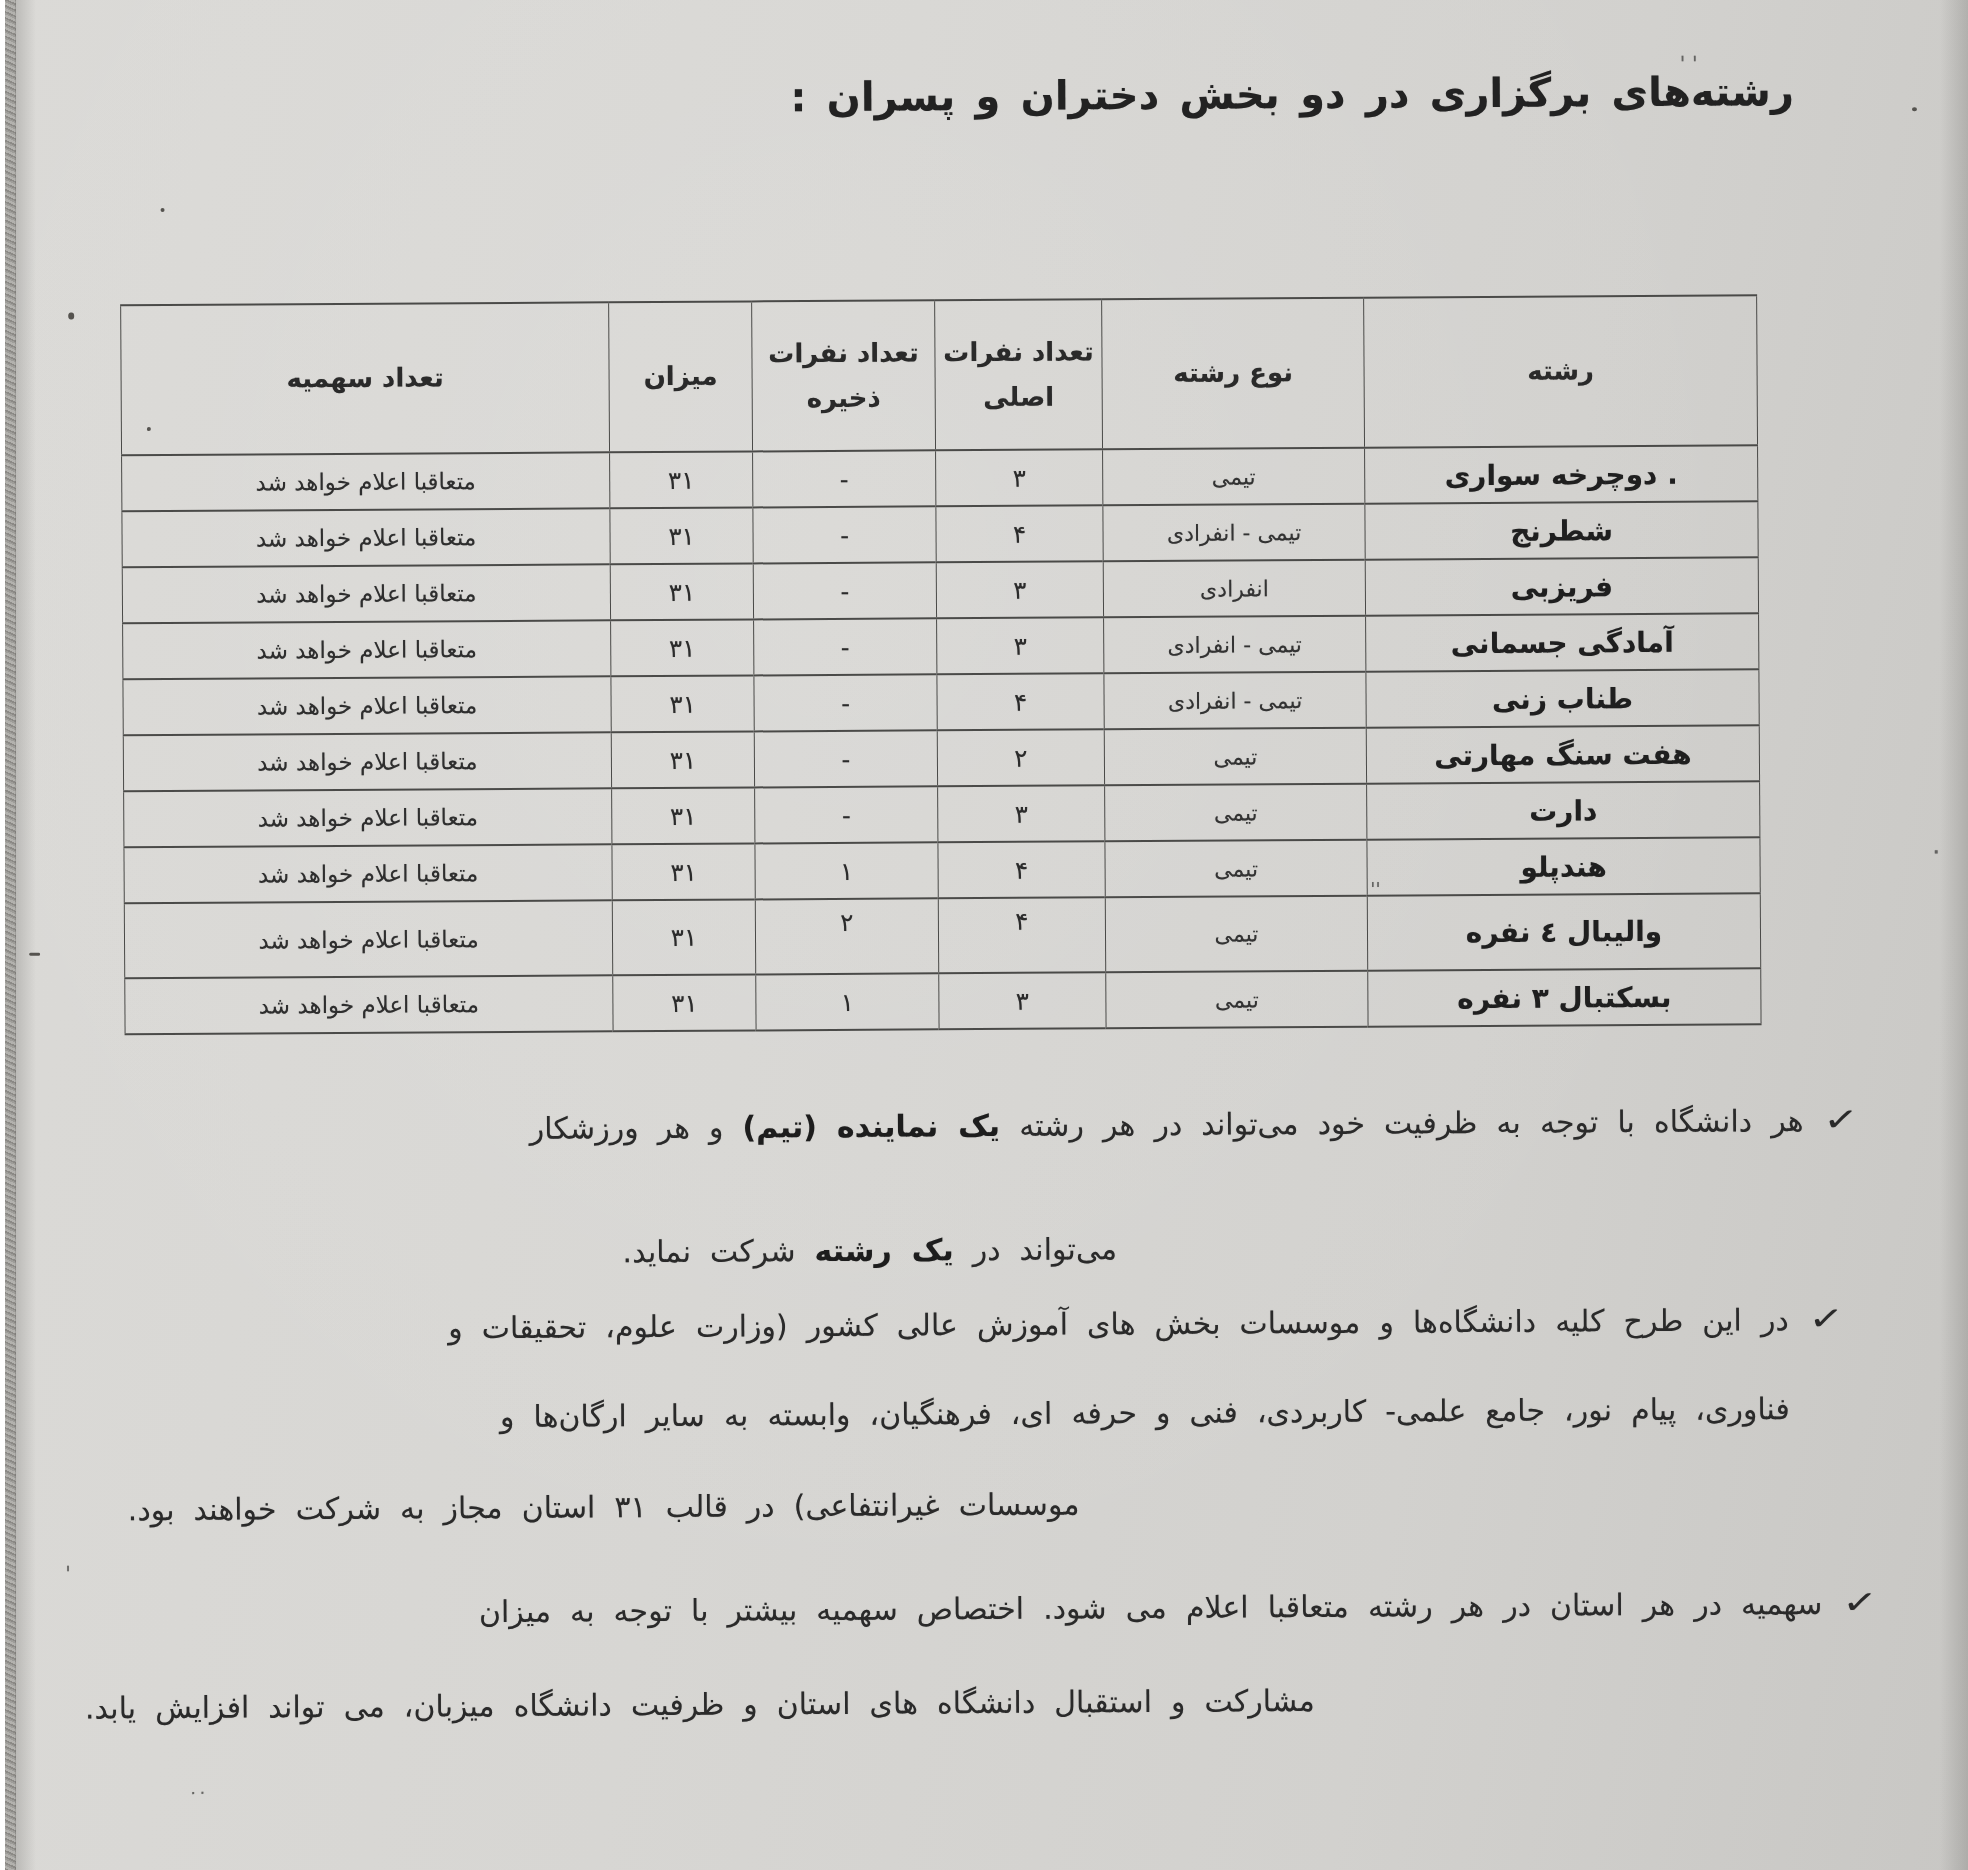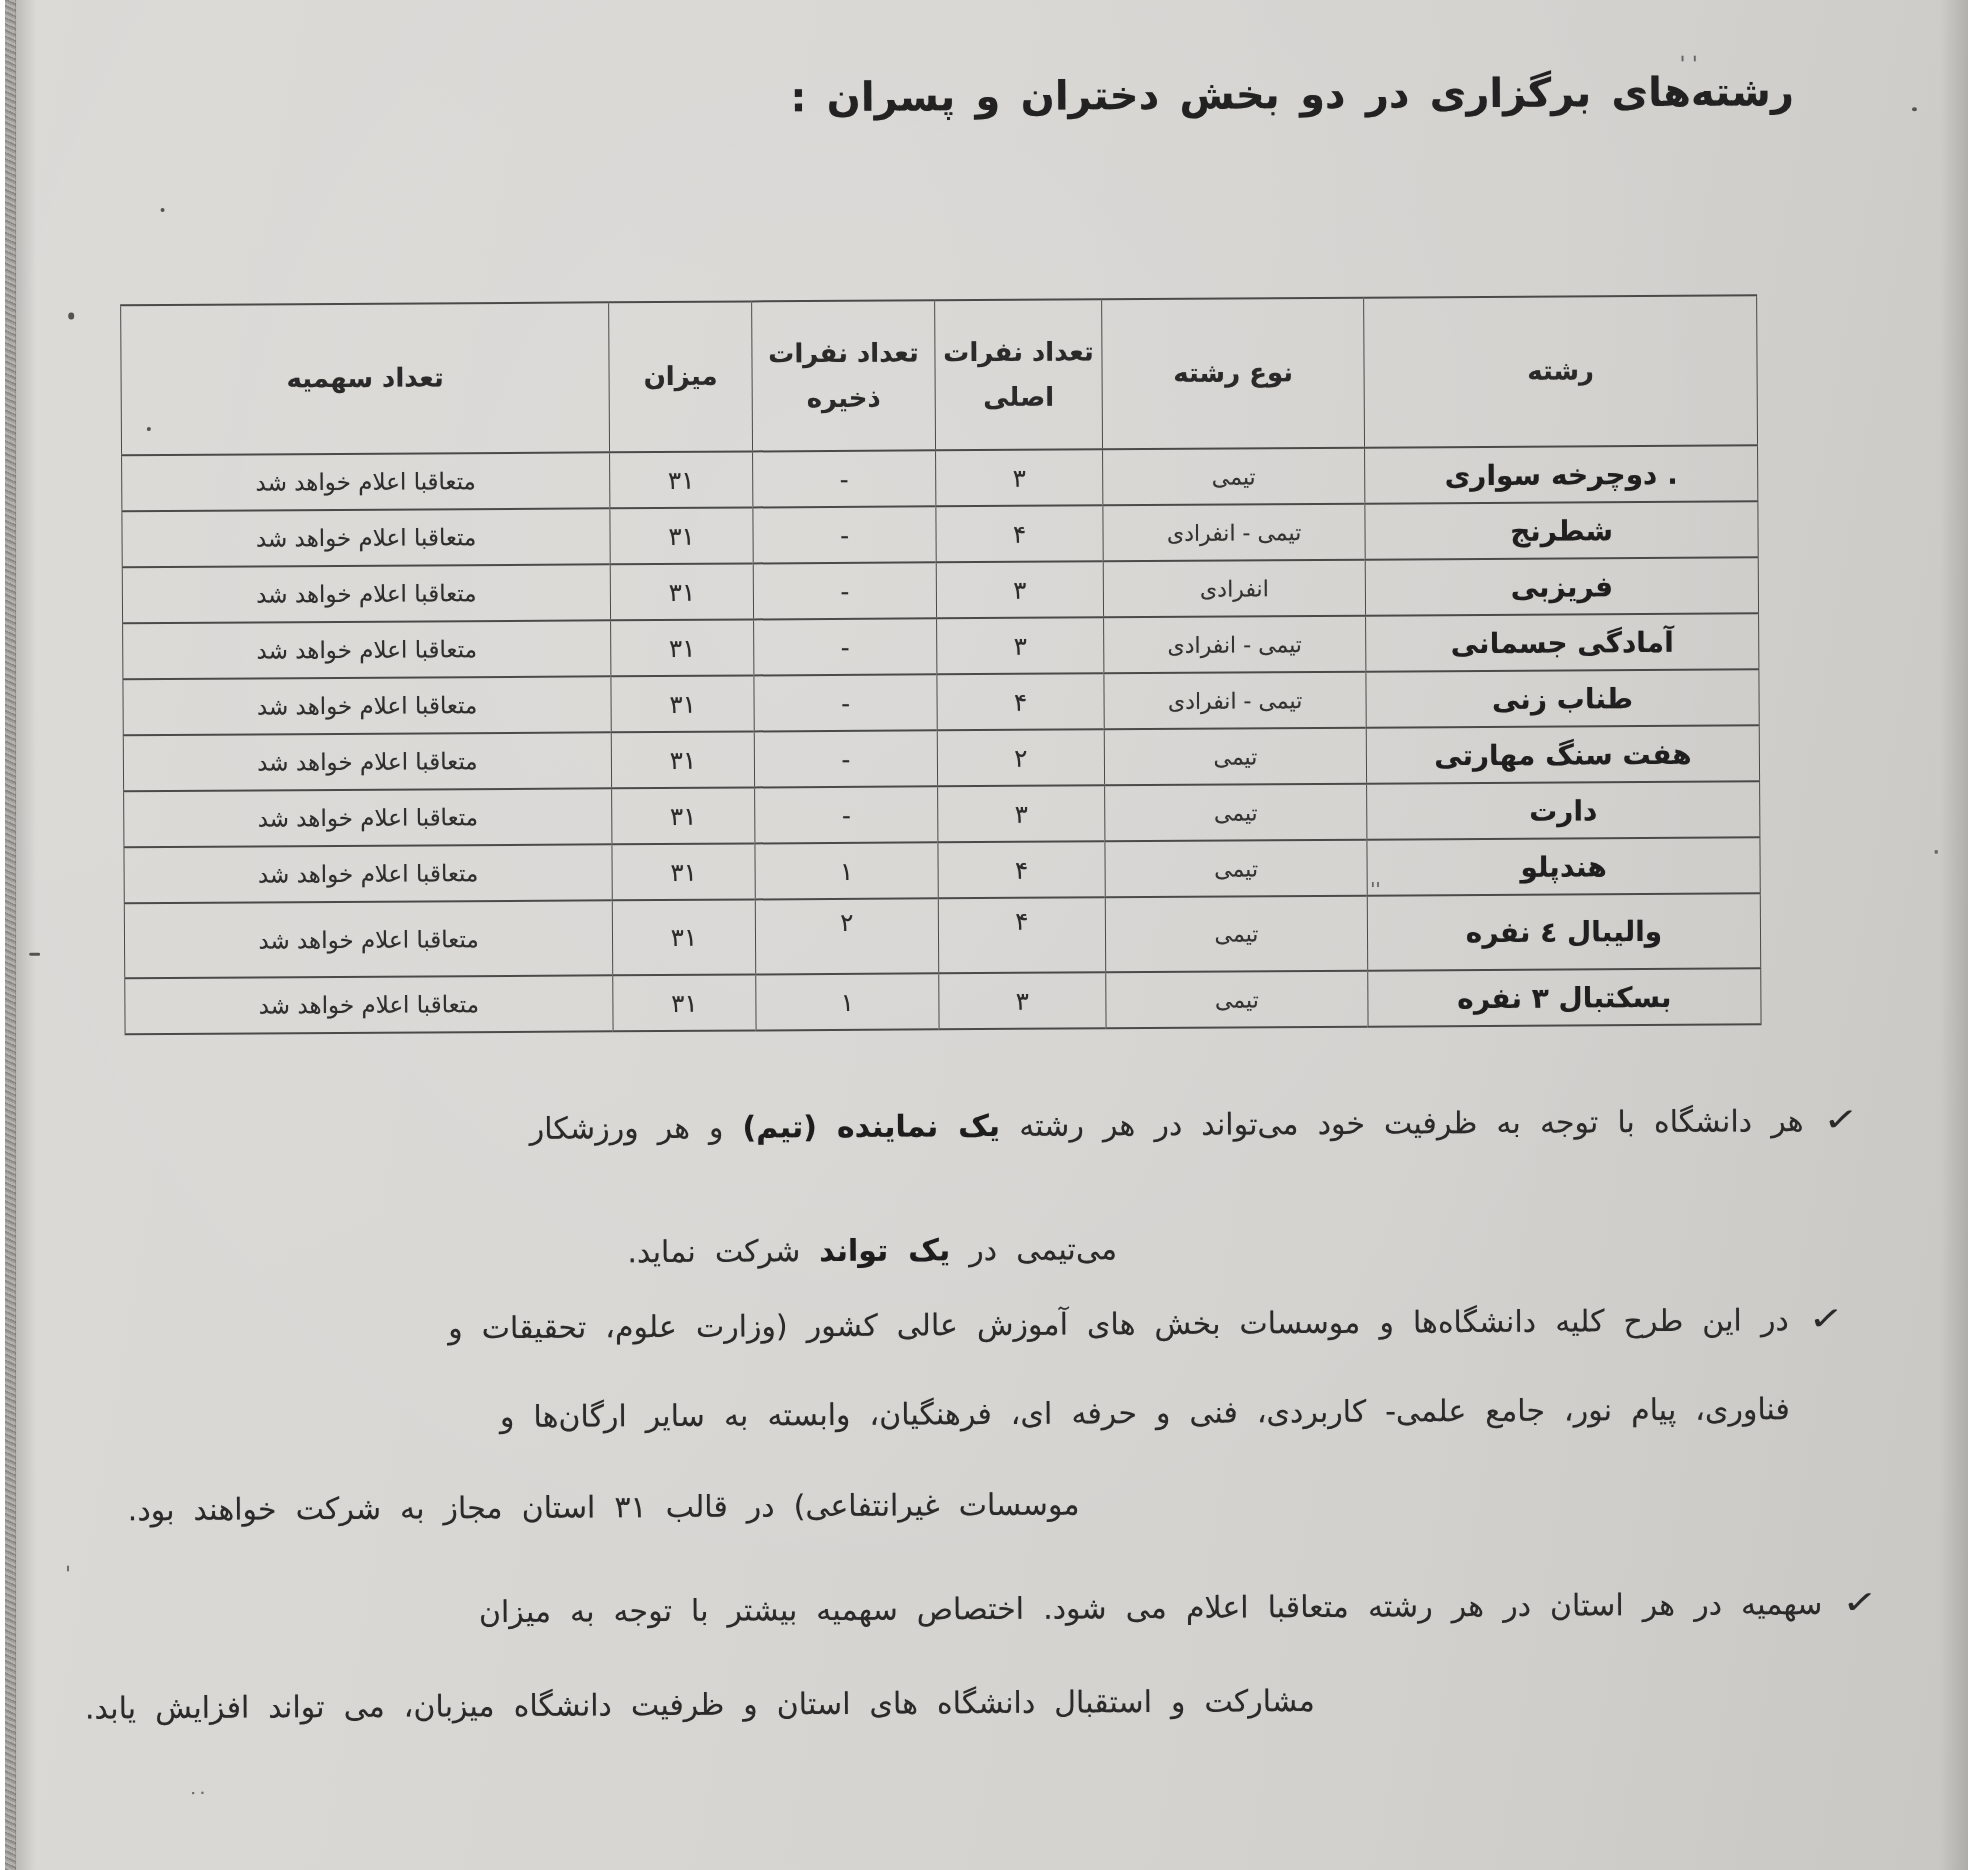--- a/index.html
+++ b/index.html
@@ -212,21 +212,21 @@
         <td class="c-num">۳۱</td>
         <td class="c-quota">متعاقبا اعلام خواهد شد</td>
       </tr>
     </tbody>
   </table>
 
   <div class="note-line" style="top:1105px; right:119px;">
     <span class="check">✓</span><span>هر دانشگاه با توجه به ظرفیت خود می‌تواند در هر رشته </span><b>یک نماینده (تیم)</b><span> و هر ورزشکار</span>
   </div>
   <div class="note-line" style="top:1232px; right:858px;">
-    <span>می‌تیمی در </span><b>یک تواند</b><span> شرکت نماید.</span>
+    <span>می‌تواند در </span><b>یک رشته</b><span> شرکت نماید.</span>
   </div>
 
   <div class="note-line" style="top:1304px; right:135px;">
     <span class="check">✓</span><span>در این طرح کلیه دانشگاه‌ها و موسسات بخش های آموزش عالی کشور (وزارت علوم، تحقیقات و</span>
   </div>
   <div class="note-line" style="top:1396px; right:186px;">
     <span>فناوری، پیام نور، جامع علمی- کاربردی، فنی و حرفه ای، فرهنگیان، وابسته به سایر ارگان‌ها و</span>
   </div>
   <div class="note-line" style="top:1487px; right:897px;">
     <span>موسسات غیرانتفاعی) در قالب ۳۱ استان مجاز به شرکت خواهند بود.</span>

